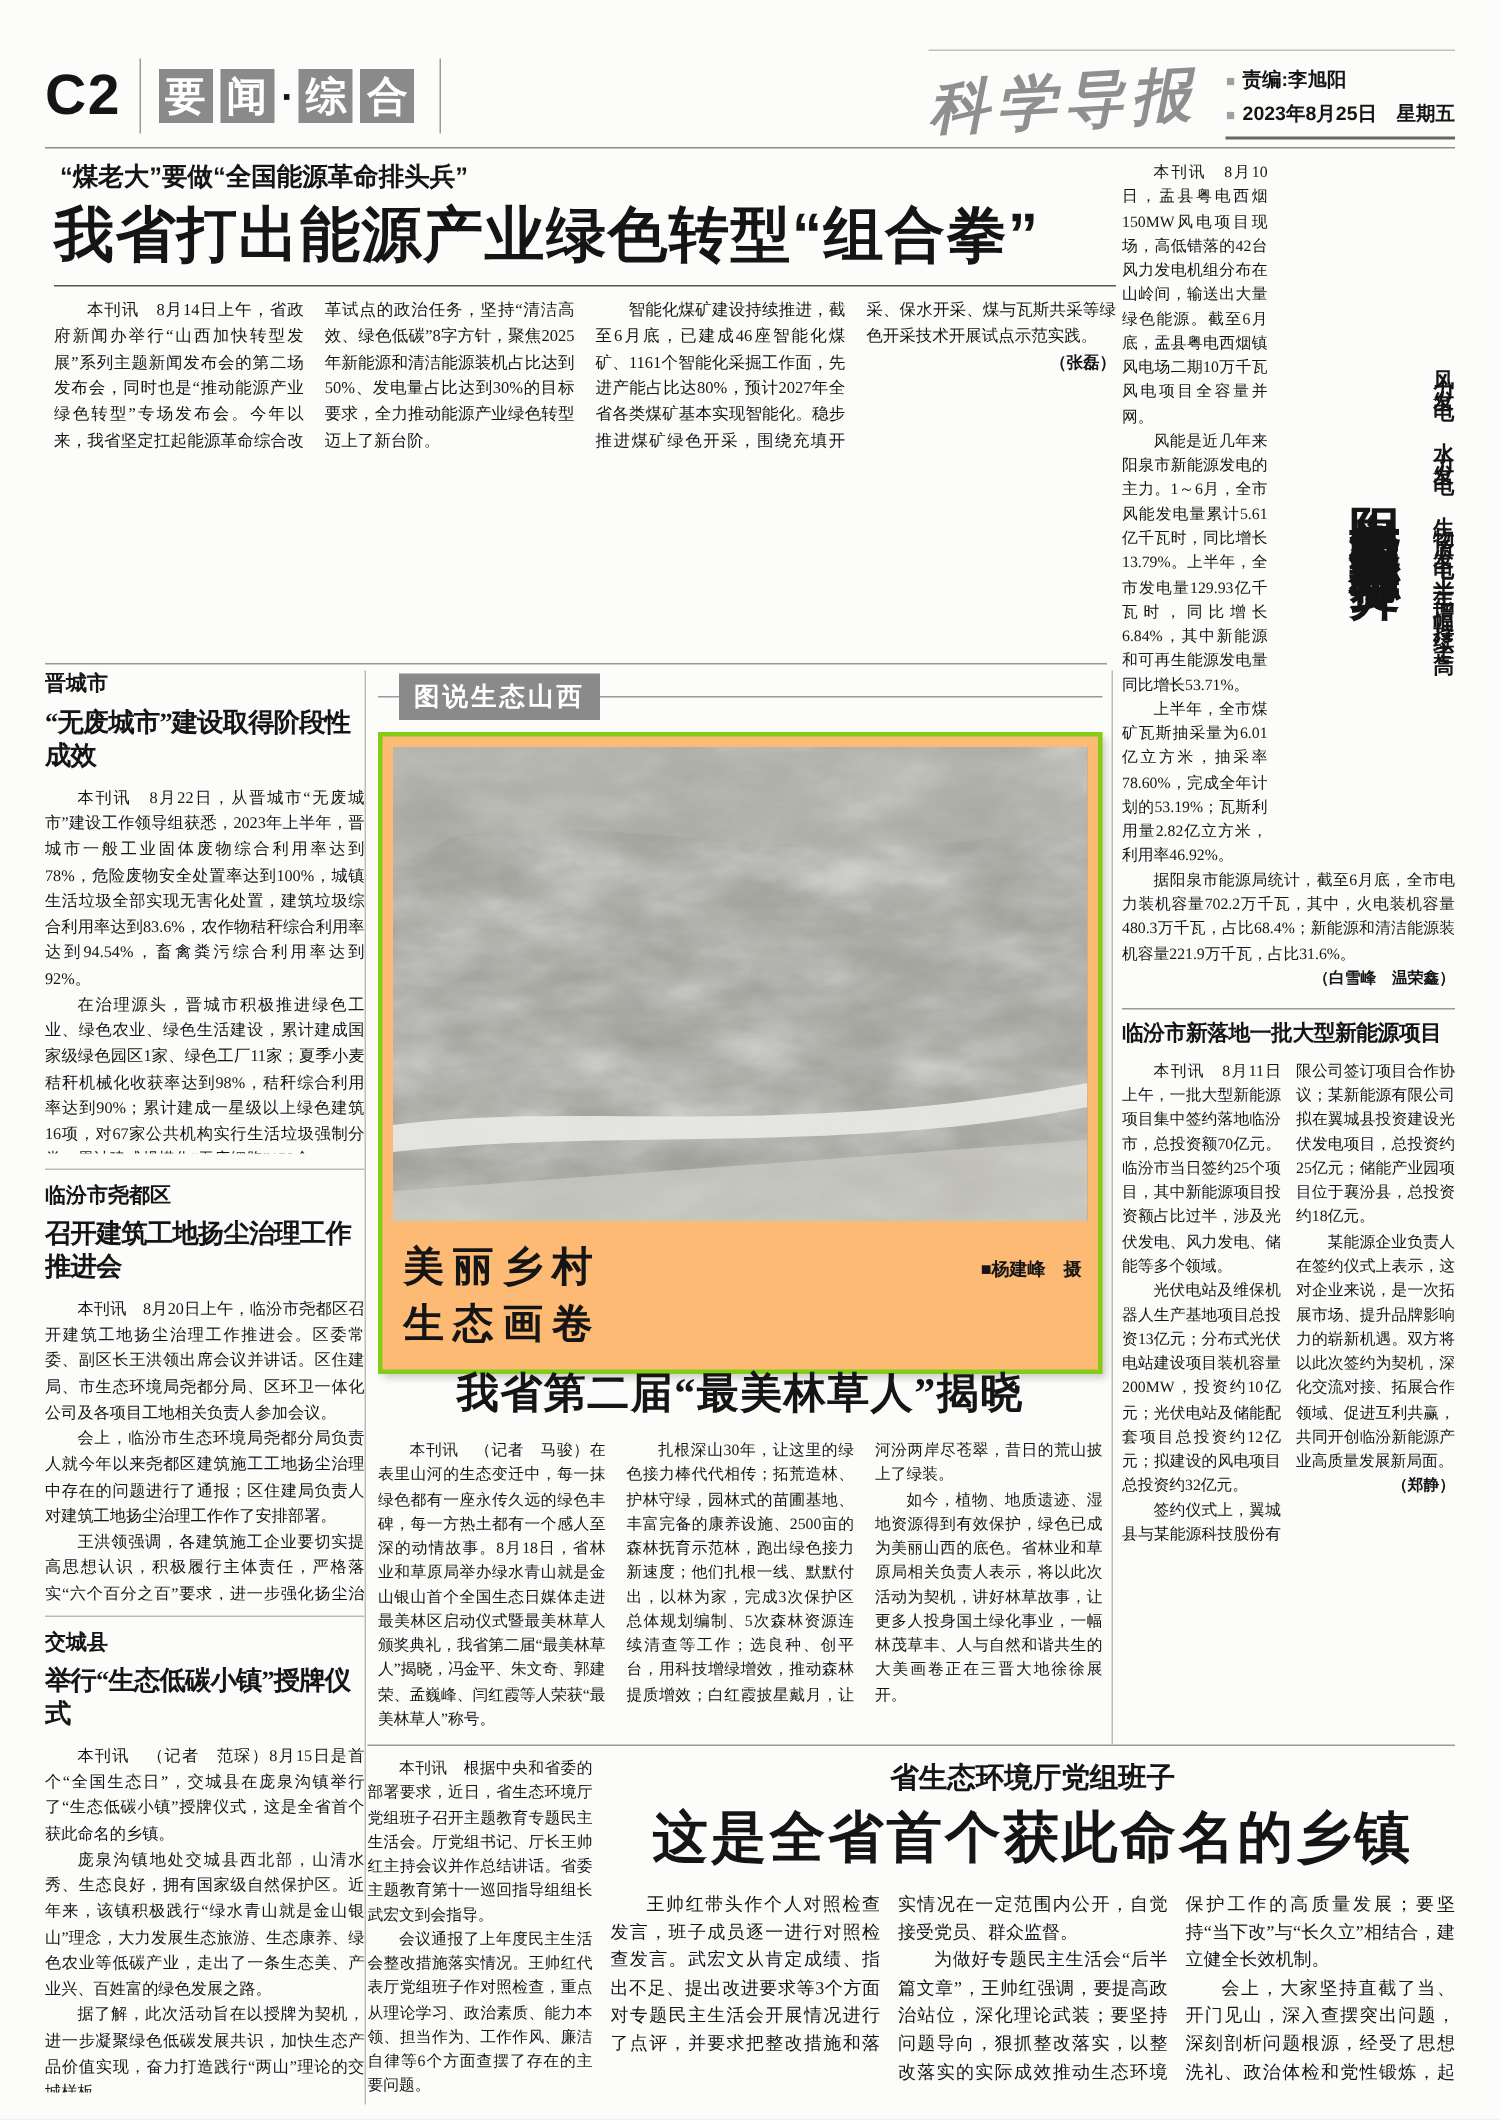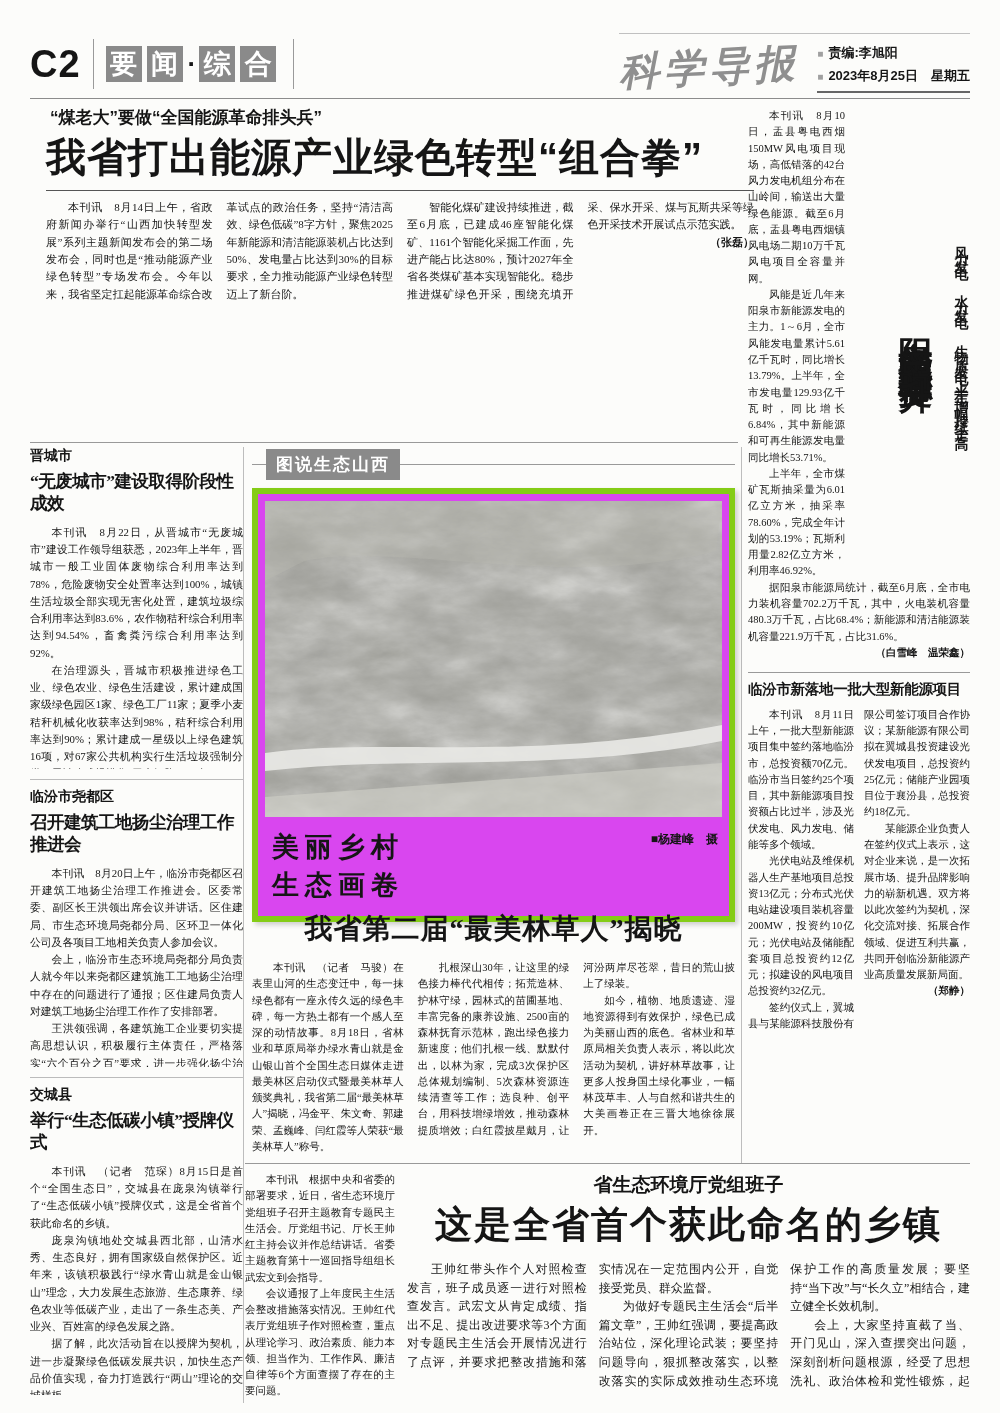--- a/index.html
+++ b/index.html
@@ -23,21 +23,21 @@
   .sq { color:#a0a0a0; font-size:10px; margin-right:5px; }
   .header-rule { position:absolute; left:30px; right:30px; top:98px; border-top:1px solid #8c8c8c; }
 
   
   p.body-p { margin:0; text-indent:2em; }
   .byline { text-align:right; font-weight:bold; }
   .hrule { position:absolute; border-top:1px solid #999; }
   .vrule { position:absolute; width:1px; background:#bdbdbd; }
 
   
-  .lead { position:absolute; left:46px; top:106px; width:708px; }
+  .lead { position:absolute; left:36px; top:106px; width:708px; }
   .lead-kicker { font:bold 17px "Liberation Sans", sans-serif; margin:0 0 6px 4px; }
   .lead-title { font:bold 40px/1.12 "Liberation Sans", sans-serif; letter-spacing:1px; }
   .lead-title-rule { border-bottom:1px solid #555; margin:10px 0 8px; }
   .lead-body { column-count:4; column-gap:14px; height:226px; overflow:hidden;
                font-size:11px; line-height:1.58; text-align:justify; }
 
   
   .yangquan { position:absolute; left:748px; top:108px; width:222px; height:560px; overflow:hidden;
               font-size:10.5px; line-height:1.55; text-align:justify; }
   .v-block { float:right; width:118px; height:450px; margin:0 0 8px 7px;
@@ -60,29 +60,29 @@
   .side-body { font-size:10.8px; line-height:1.6; text-align:justify; }
   .h-jincheng { height:322px; } .h-yaodu { height:288px; } .h-jiaocheng { height:318px; }
 
   
   .photo-sec { position:absolute; left:252px; top:449px; width:483px; }
   .photo-label-row { display:flex; align-items:center; margin-bottom:8px; }
   .label-line-l { width:14px; border-top:1px solid #999; }
   .photo-label { background:#8a8a8a; color:#fff; font:bold 17px "Liberation Sans", sans-serif;
                  padding:4px 10px; letter-spacing:2px; }
   .label-line-r { flex:1; border-top:1px solid #999; }
-  .photo-frame { border:6px solid #84cc16; background:#d946ef; padding:7px;
+  .photo-frame { border:3px solid #84cc16; background:#fdba74; padding:7px;
                  box-shadow:3px 3px 5px rgba(0,0,0,0.18); }
   .photo { height:316px; background:#9a9a94; overflow:hidden; }
   .photo svg { display:block; width:100%; height:100%; }
   .caption-row { display:flex; gap:16px; padding:12px 4px 4px; }
   .caption-title { width:138px; font:bold 27px/1.4 "Liberation Serif", serif;
                    letter-spacing:6px; text-align:center; }
   .caption-body { flex:1; font-size:12px; line-height:1.7; text-align:justify; }
-  .photo-credit { text-align:right; font-weight:bold; font-size:12px; margin-top:0; }
+  .photo-credit { text-align:right; font-weight:bold; font-size:12px; margin-top:10px; }
 
   
   .linye { position:absolute; left:252px; top:908px; width:483px; height:250px; overflow:hidden; }
   .linye-title { text-align:center; font:bold 28px "Liberation Serif", serif; letter-spacing:1px; margin:2px 0 12px; }
   .linye-body { column-count:3; column-gap:14px; height:198px; overflow:hidden;
                 font-size:10.5px; line-height:1.55; text-align:justify; }
 
   
   .bottom { position:absolute; left:245px; top:1172px; width:725px; height:230px;
             display:flex; gap:12px; overflow:hidden; }

